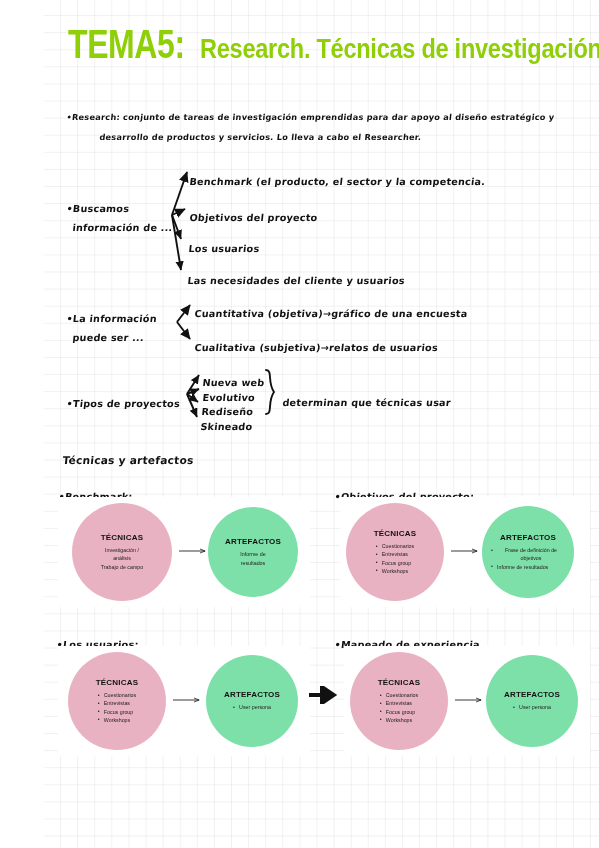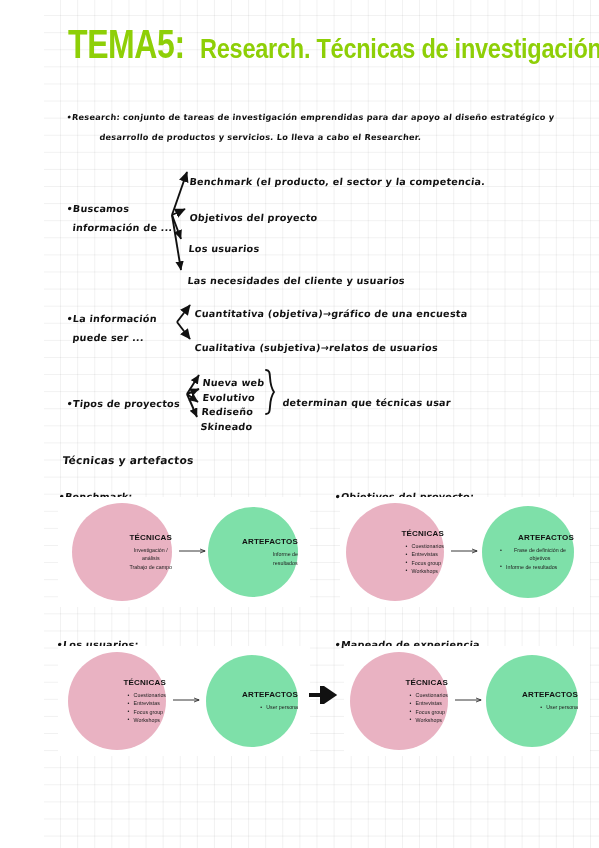--- a/index.html
+++ b/index.html
@@ -71,21 +71,21 @@
   
   .card{
     position:absolute;
     background:#ffffff;
   }
   .circle{
     position:absolute;
     border-radius:50%;
     display:flex;
     flex-direction:column;
-    align-items:flex-end;
+    align-items:center;
     justify-content:center;
     text-align:center;
     box-sizing:border-box;
   }
   .circle.pink{background:#e9b2c2;}
   .circle.green{background:#7ee0a9;}
   .c-title{
     font-family:"Liberation Sans", sans-serif;
     font-weight:bold;
     font-size:8px;

